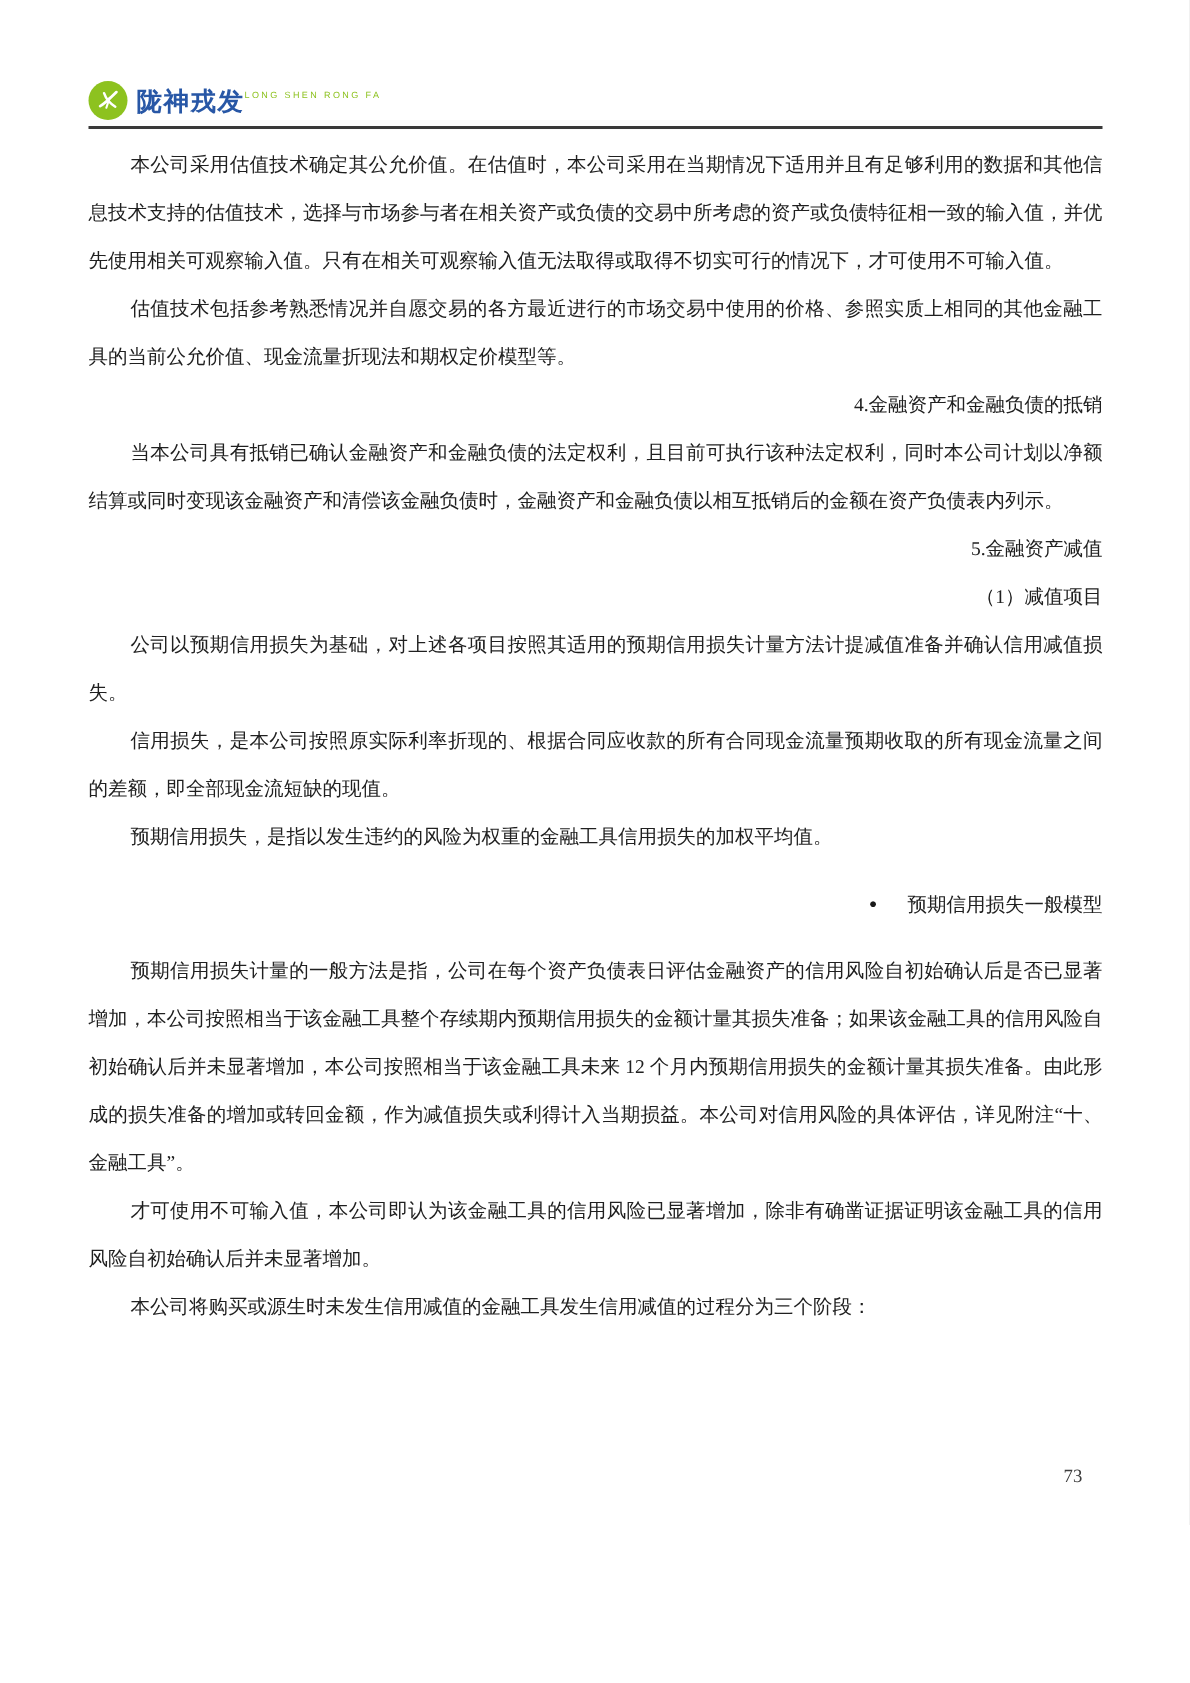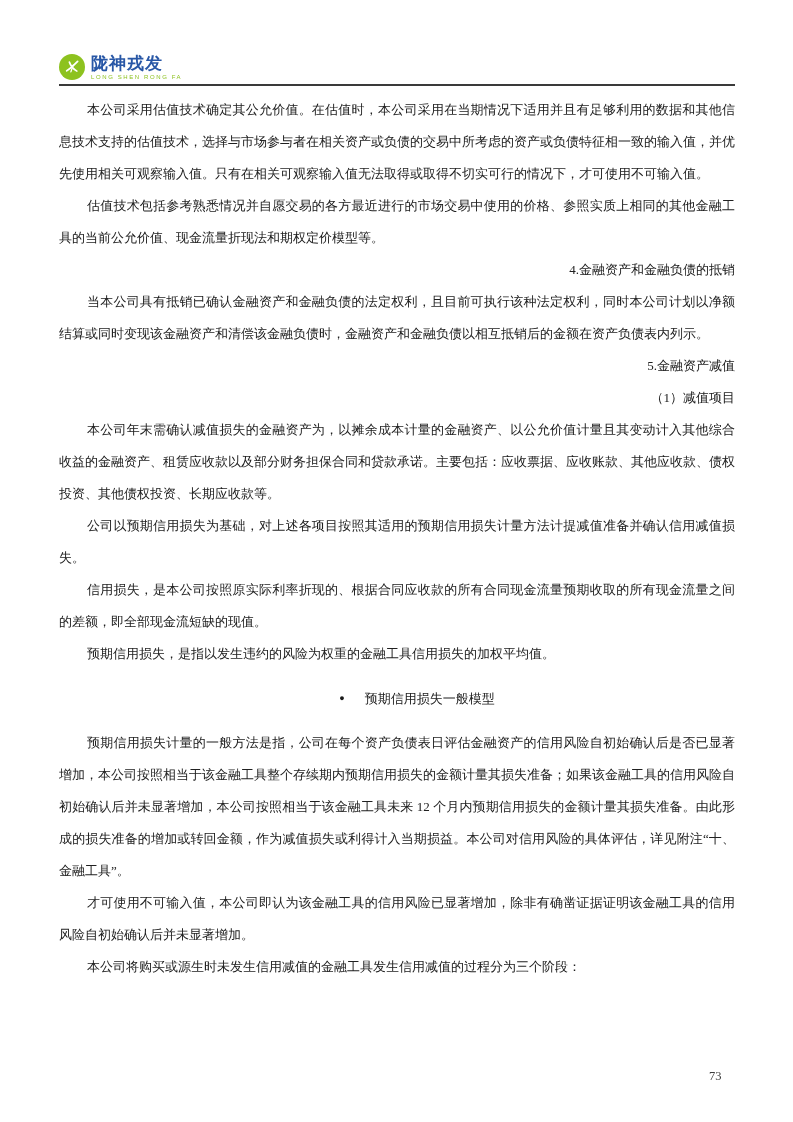--- a/index.html
+++ b/index.html
@@ -30,21 +30,21 @@
   }
   .logo { display: flex; align-items: center; gap: 6px; }
   .logo-mark {
     width: 26px; height: 26px;
     border-radius: 50%;
     background: #8dc21f;
     display: flex; align-items: center; justify-content: center;
     flex: 0 0 auto;
   }
   .logo-mark svg { display: block; }
-  .logo-words { display: flex; flex-direction: column; line-height: 1; }
+  .logo-words { display: flex; flex-direction: row; line-height: 1; }
   .logo-cn {
     font-family: "Liberation Sans", "DejaVu Sans", sans-serif;
     font-weight: 700;
     font-size: 17px;
     color: #2857a6;
     letter-spacing: 1px;
   }
   .logo-en {
     font-family: "Liberation Sans", "DejaVu Sans", sans-serif;
     font-size: 6px;
@@ -74,34 +74,34 @@
   }
   .para, .heading {
     margin: 0;
     text-indent: 2.15em;
   }
   .heading { text-align: right; }
   .bullet-item {
     margin: 12px 0;
     padding-left: 40px;
     text-indent: 0;
-    text-align: center;
+    text-align: right;
   }
   .bullet {
     display: inline-block;
     font-size: 9px;
     vertical-align: 2px;
     margin-right: 17px;
     color: #1a1a1a;
   }
 
   
   .page-number {
     position: absolute;
-    top: 1068px;
+    top: 976px;
     left: 709px;
     font-size: 12.5px;
     color: #3c3c3c;
     line-height: 16px;
   }
 </style>
 </head>
 <body>
 
 <div class="page">
@@ -122,21 +122,20 @@
     </div>
   </div>
 
   <div class="doc-body">
     <p class="para">本公司采用估值技术确定其公允价值。在估值时，本公司采用在当期情况下适用并且有足够利用的数据和其他信息技术支持的估值技术，选择与市场参与者在相关资产或负债的交易中所考虑的资产或负债特征相一致的输入值，并优先使用相关可观察输入值。只有在相关可观察输入值无法取得或取得不切实可行的情况下，才可使用不可输入值。</p>
     <p class="para">估值技术包括参考熟悉情况并自愿交易的各方最近进行的市场交易中使用的价格、参照实质上相同的其他金融工具的当前公允价值、现金流量折现法和期权定价模型等。</p>
     <p class="heading">4.金融资产和金融负债的抵销</p>
     <p class="para">当本公司具有抵销已确认金融资产和金融负债的法定权利，且目前可执行该种法定权利，同时本公司计划以净额结算或同时变现该金融资产和清偿该金融负债时，金融资产和金融负债以相互抵销后的金额在资产负债表内列示。</p>
     <p class="heading">5.金融资产减值</p>
     <p class="heading">（1）减值项目</p>
-    <p class="para">本公司年末需确认减值损失的金融资产为，以摊余成本计量的金融资产、以公允价值计量且其变动计入其他综合收益的金融资产、租赁应收款以及部分财务担保合同和贷款承诺。主要包括：应收票据、应收账款、其他应收款、债权投资、其他债权投资、长期应收款等。</p>
     <p class="para">公司以预期信用损失为基础，对上述各项目按照其适用的预期信用损失计量方法计提减值准备并确认信用减值损失。</p>
     <p class="para">信用损失，是本公司按照原实际利率折现的、根据合同应收款的所有合同现金流量预期收取的所有现金流量之间的差额，即全部现金流短缺的现值。</p>
     <p class="para">预期信用损失，是指以发生违约的风险为权重的金融工具信用损失的加权平均值。</p>
     <div class="bullet-item">
       <span class="bullet">●</span>
       <span>预期信用损失一般模型</span>
     </div>
     <p class="para">预期信用损失计量的一般方法是指，公司在每个资产负债表日评估金融资产的信用风险自初始确认后是否已显著增加，本公司按照相当于该金融工具整个存续期内预期信用损失的金额计量其损失准备；如果该金融工具的信用风险自初始确认后并未显著增加，本公司按照相当于该金融工具未来 12 个月内预期信用损失的金额计量其损失准备。由此形成的损失准备的增加或转回金额，作为减值损失或利得计入当期损益。本公司对信用风险的具体评估，详见附注“十、金融工具”。</p>
     <p class="para">才可使用不可输入值，本公司即认为该金融工具的信用风险已显著增加，除非有确凿证据证明该金融工具的信用风险自初始确认后并未显著增加。</p>
     <p class="para">本公司将购买或源生时未发生信用减值的金融工具发生信用减值的过程分为三个阶段：</p>

